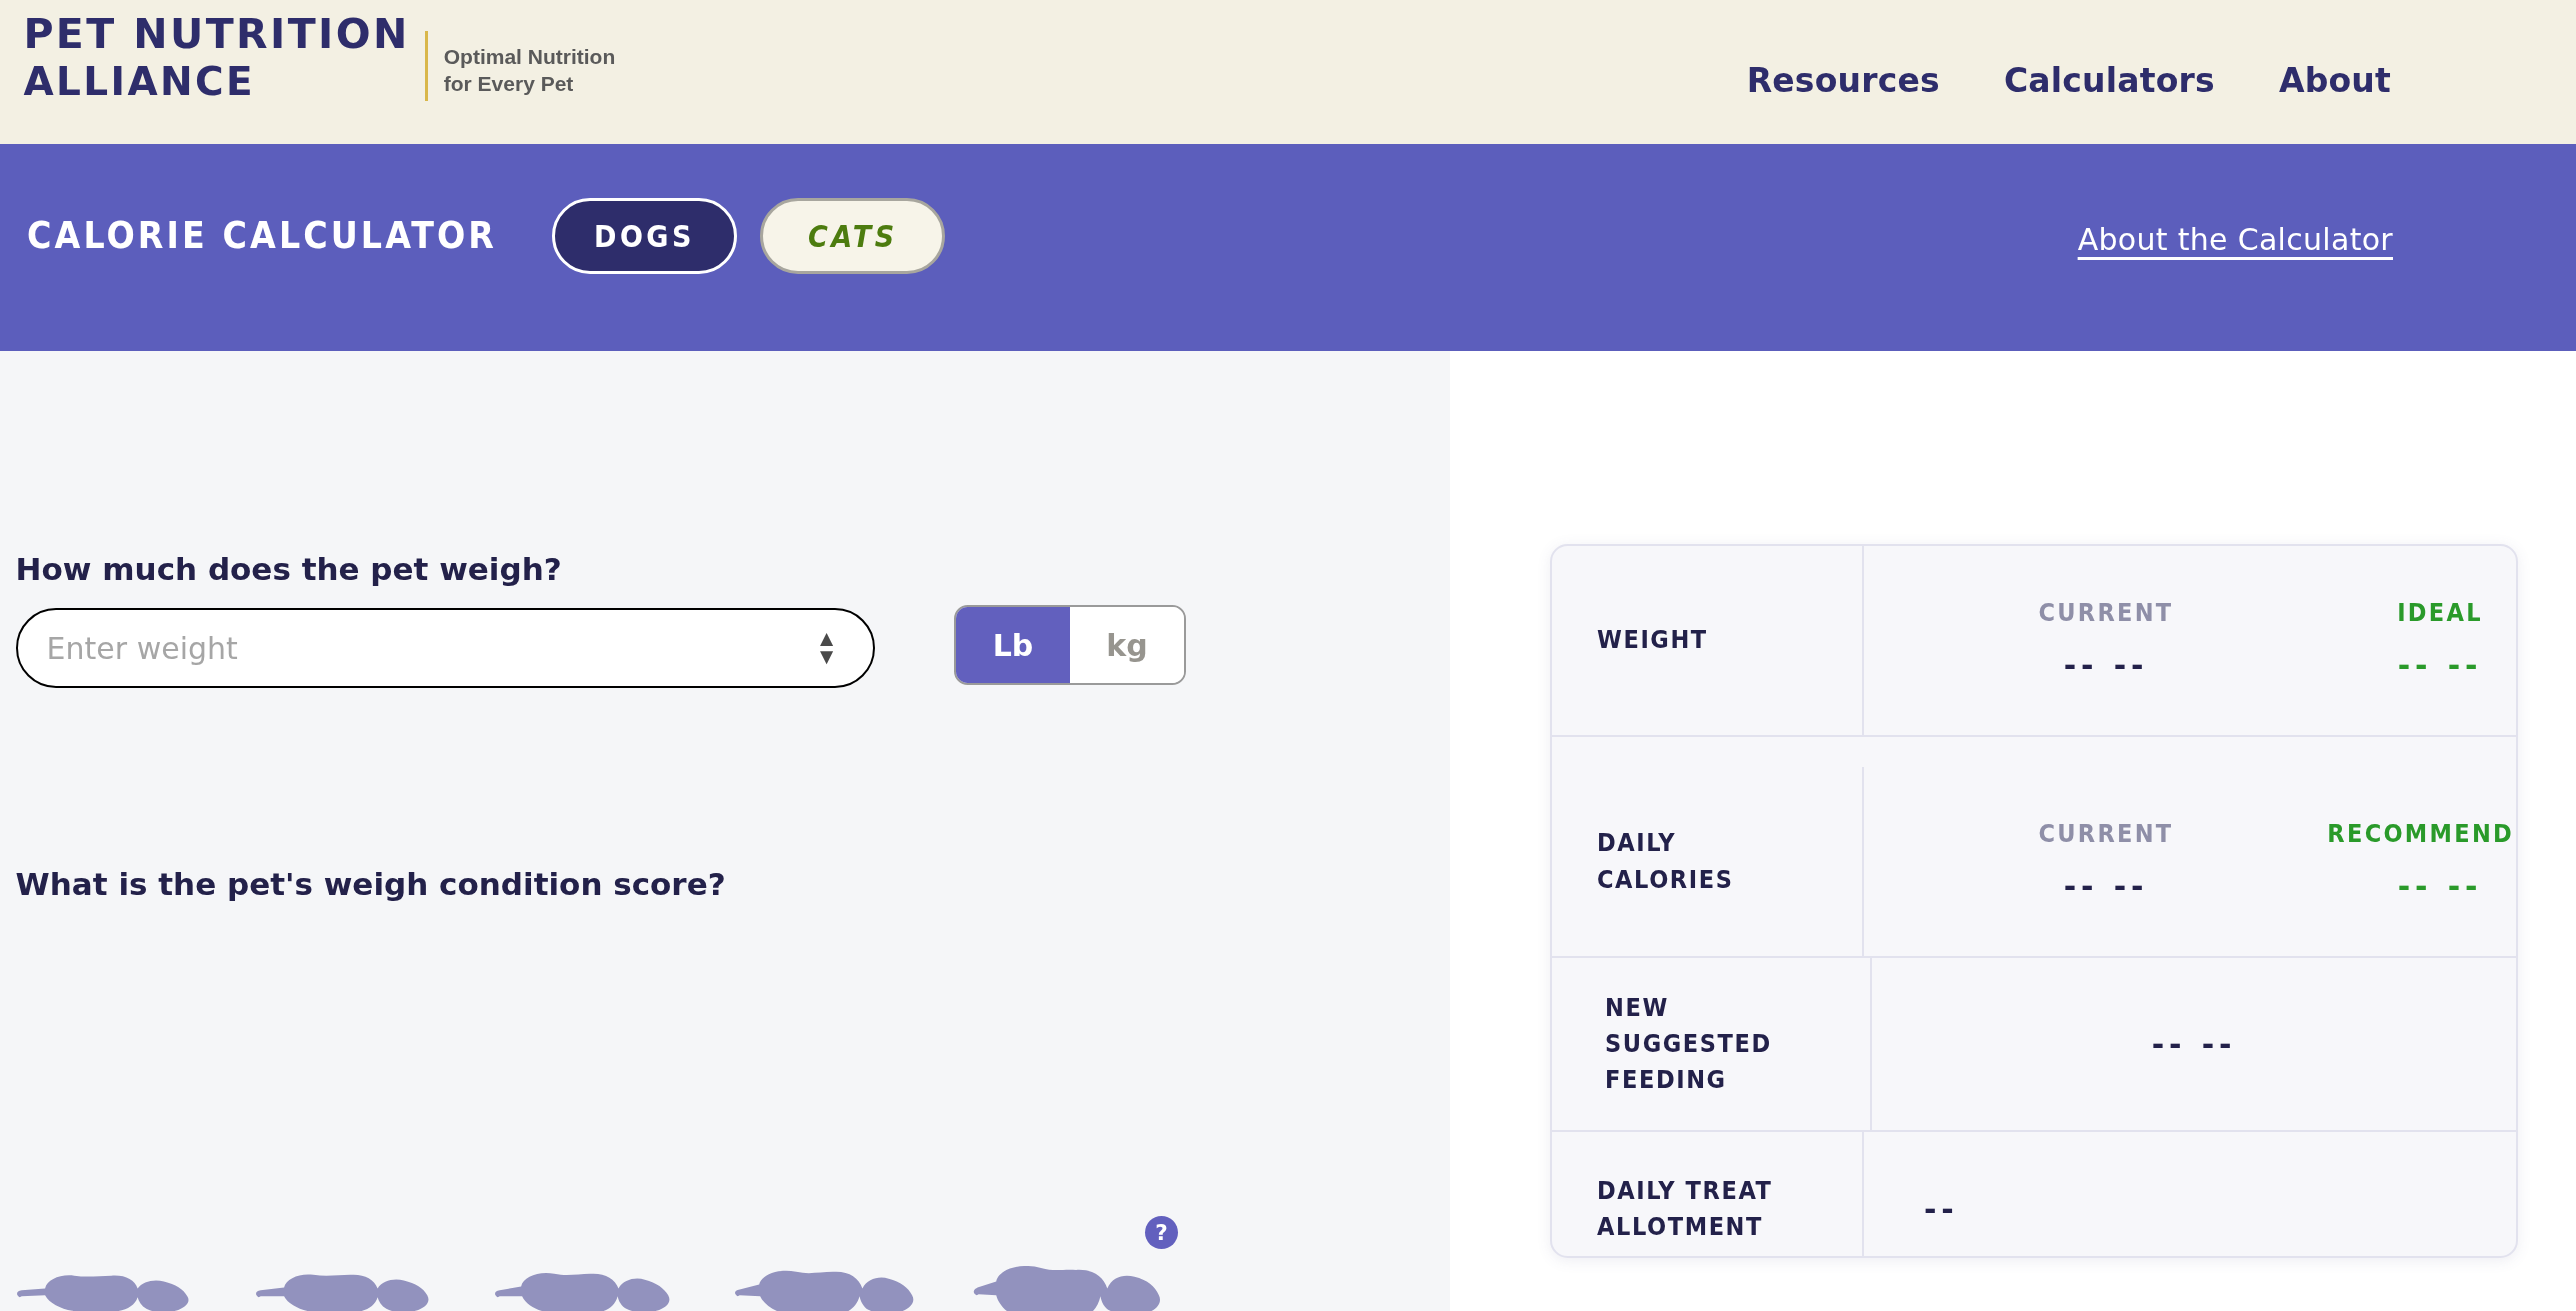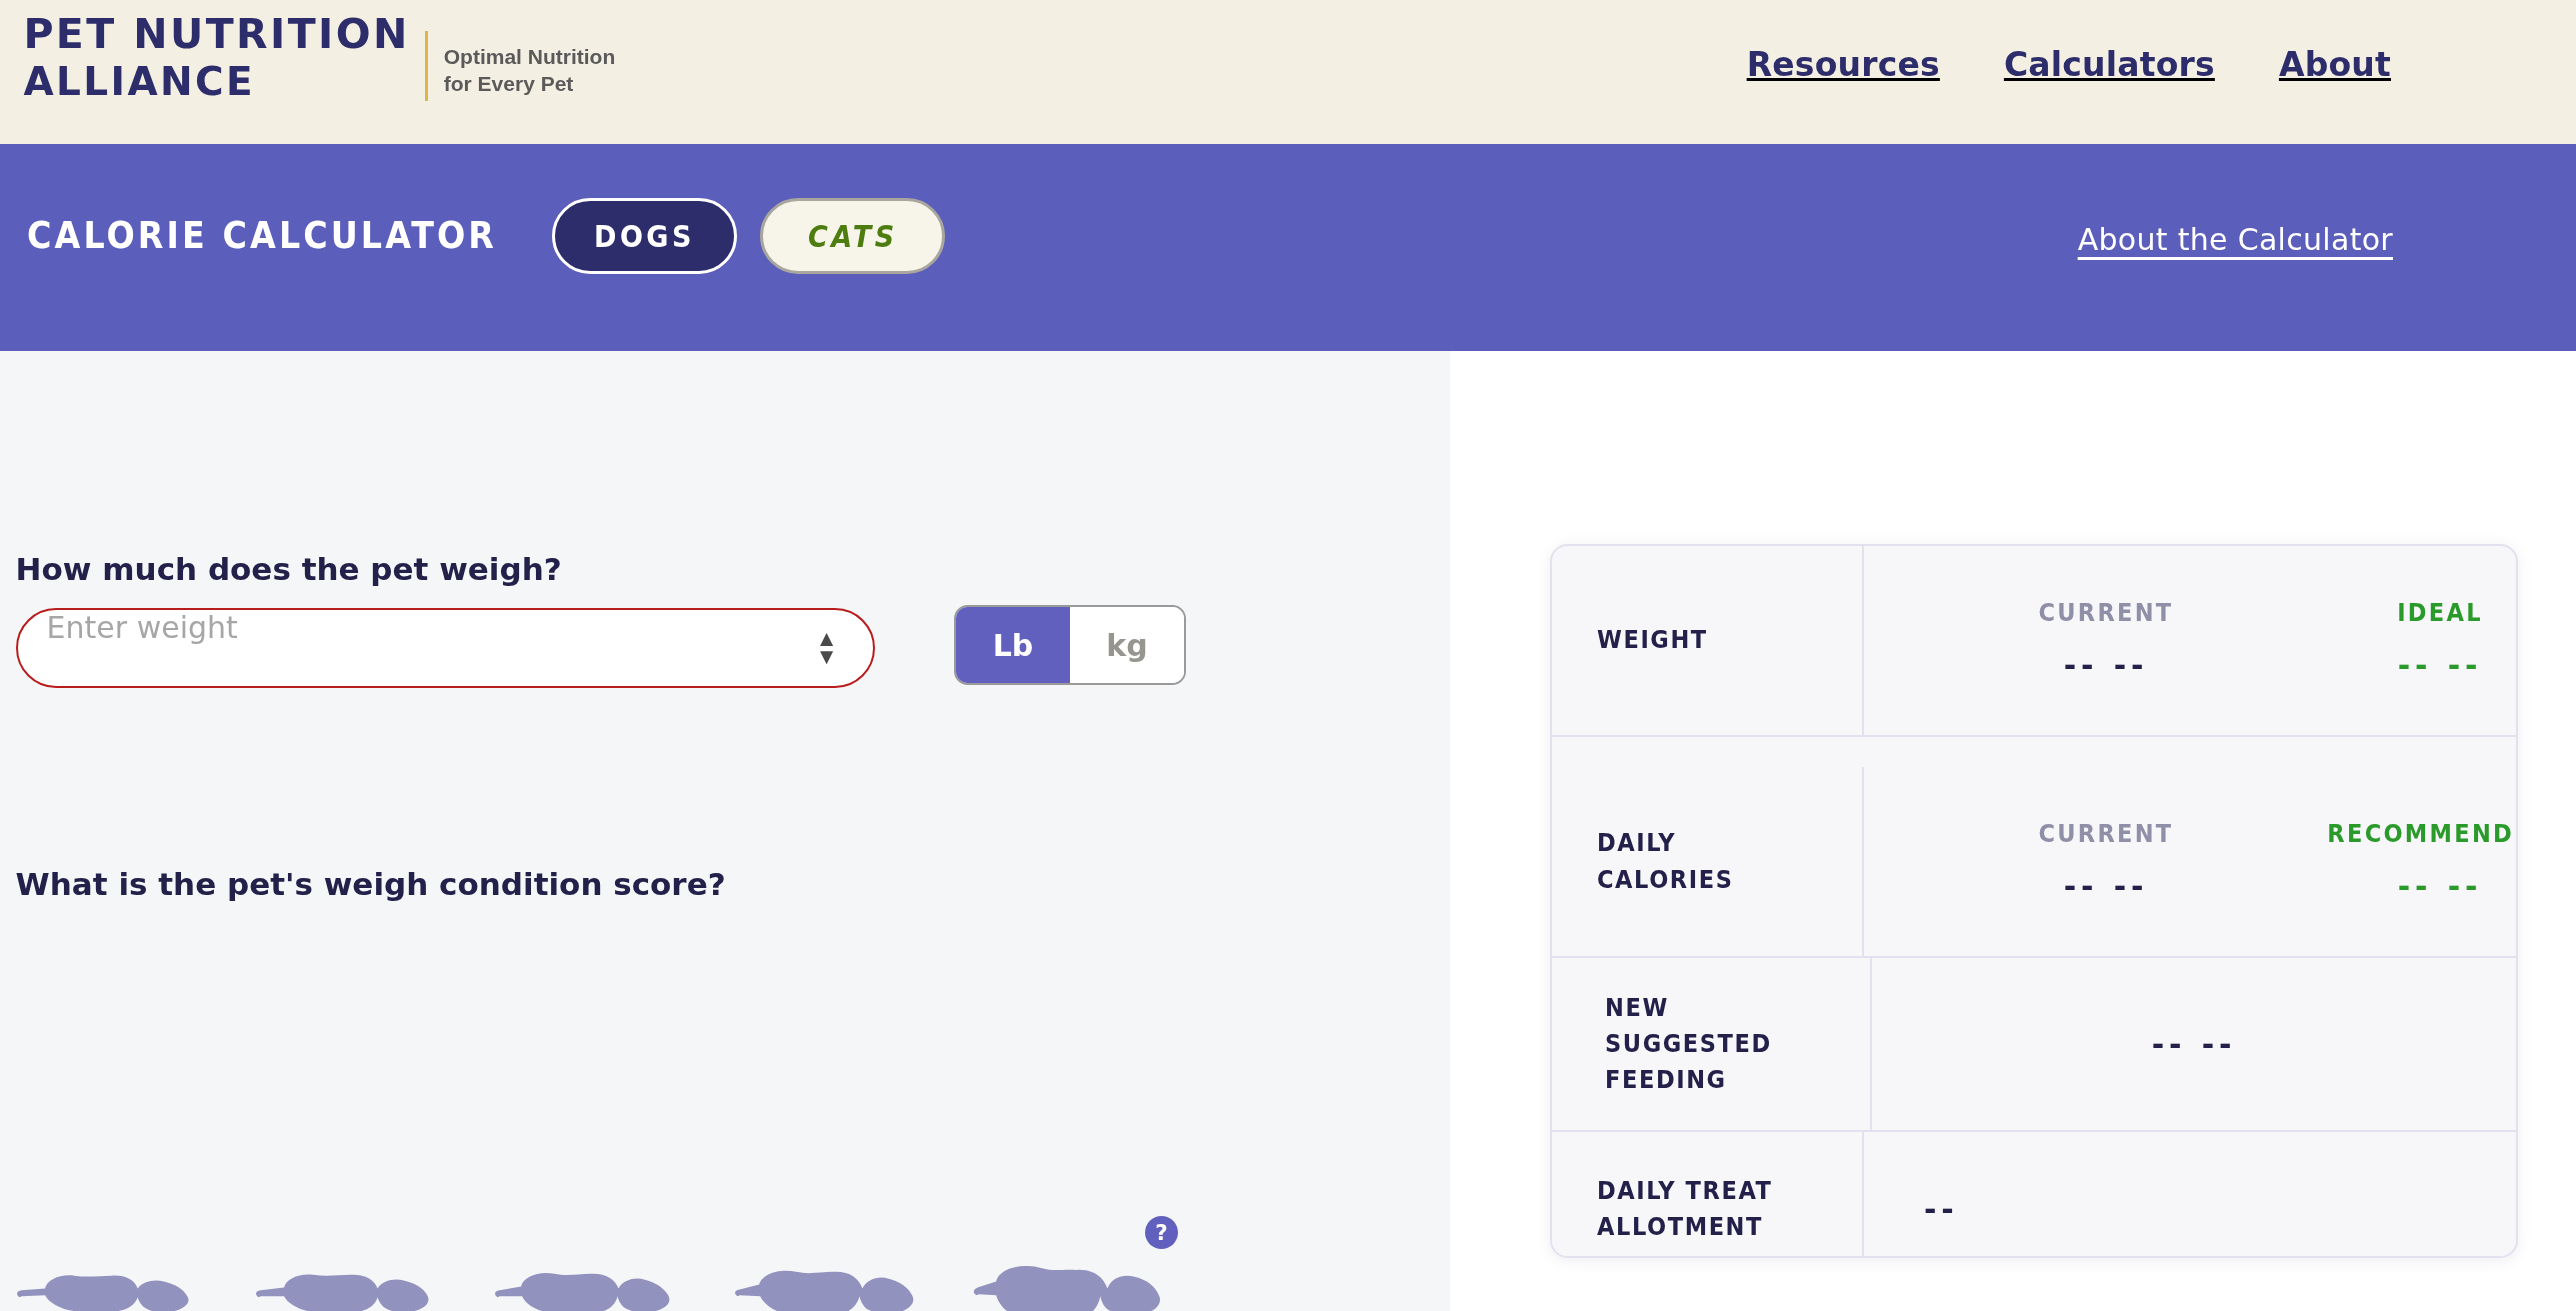--- a/index.html
+++ b/index.html
@@ -33,22 +33,22 @@
   .logo-divider {
     width: 2.9px; height: 70px; background: #D9B74A;
     margin: 17.6px 15.6px 0 15.6px;
   }
   .logo-tag {
     margin-top: 27px;
     font-family: Liberation Sans, sans-serif;
     font-size: 21px; line-height: 1.28; color: #5A5A5A; font-weight: 600;
   }
   .main-nav {
-    position: absolute; right: 185px; top: 45px;
-    display: flex; gap: 64px; text-decoration: underline;
+    position: absolute; right: 185px; top: 61px;
+    display: flex; gap: 64px;
   }
   .main-nav a {
     font-family: "DejaVu Sans", sans-serif;
     font-size: 33px; font-weight: bold; color: #2E2D6B;
     text-decoration: none; letter-spacing: 0.2px;
   }
 
   
   .calc-bar {
     position: absolute; left: 0; top: 144px; width: 2576px; height: 207px;
@@ -99,22 +99,22 @@
     font-family: "DejaVu Sans", sans-serif;
     font-size: 31px; font-weight: bold; color: #23214A;
   }
   #weight-q { left: 15.6px; top: 200px; }
   #bcs-q   { left: 15.6px; top: 515px; }
 
   .weight-input-box {
     position: absolute; left: 15.6px; top: 257px;
     width: 859px; height: 80px;
     background: #ffffff;
-    border: 2px solid #b91c1c; border-radius: 40px;
-    display: flex; align-items: flex-start;
+    border: 2px solid #000000; border-radius: 40px;
+    display: flex; align-items: center;
   }
   .weight-input-box input {
     border: 0; outline: none; background: transparent;
     margin-left: 29px; width: 683px;
     font-family: "DejaVu Sans", sans-serif;
     font-size: 30px; color: #23214A;
   }
   .weight-input-box input::placeholder { color: #A6A6A6; }
   .spinner {
     position: absolute; right: 35px; top: 50%; transform: translateY(-50%);

